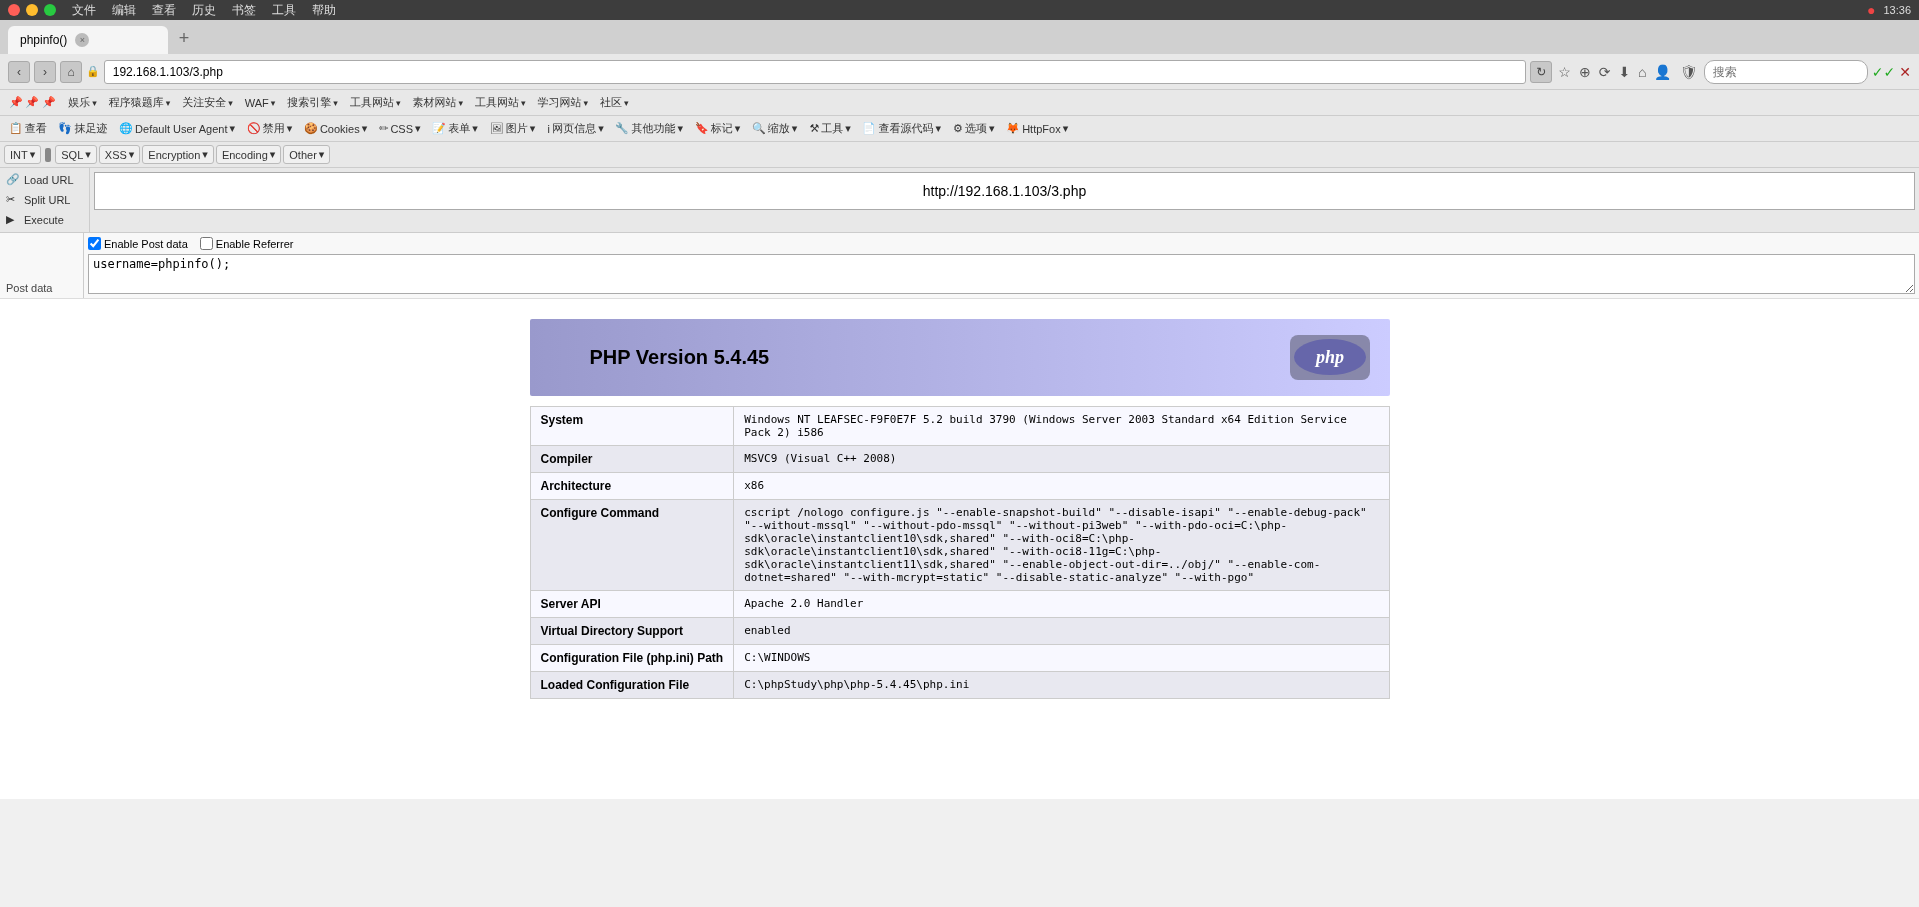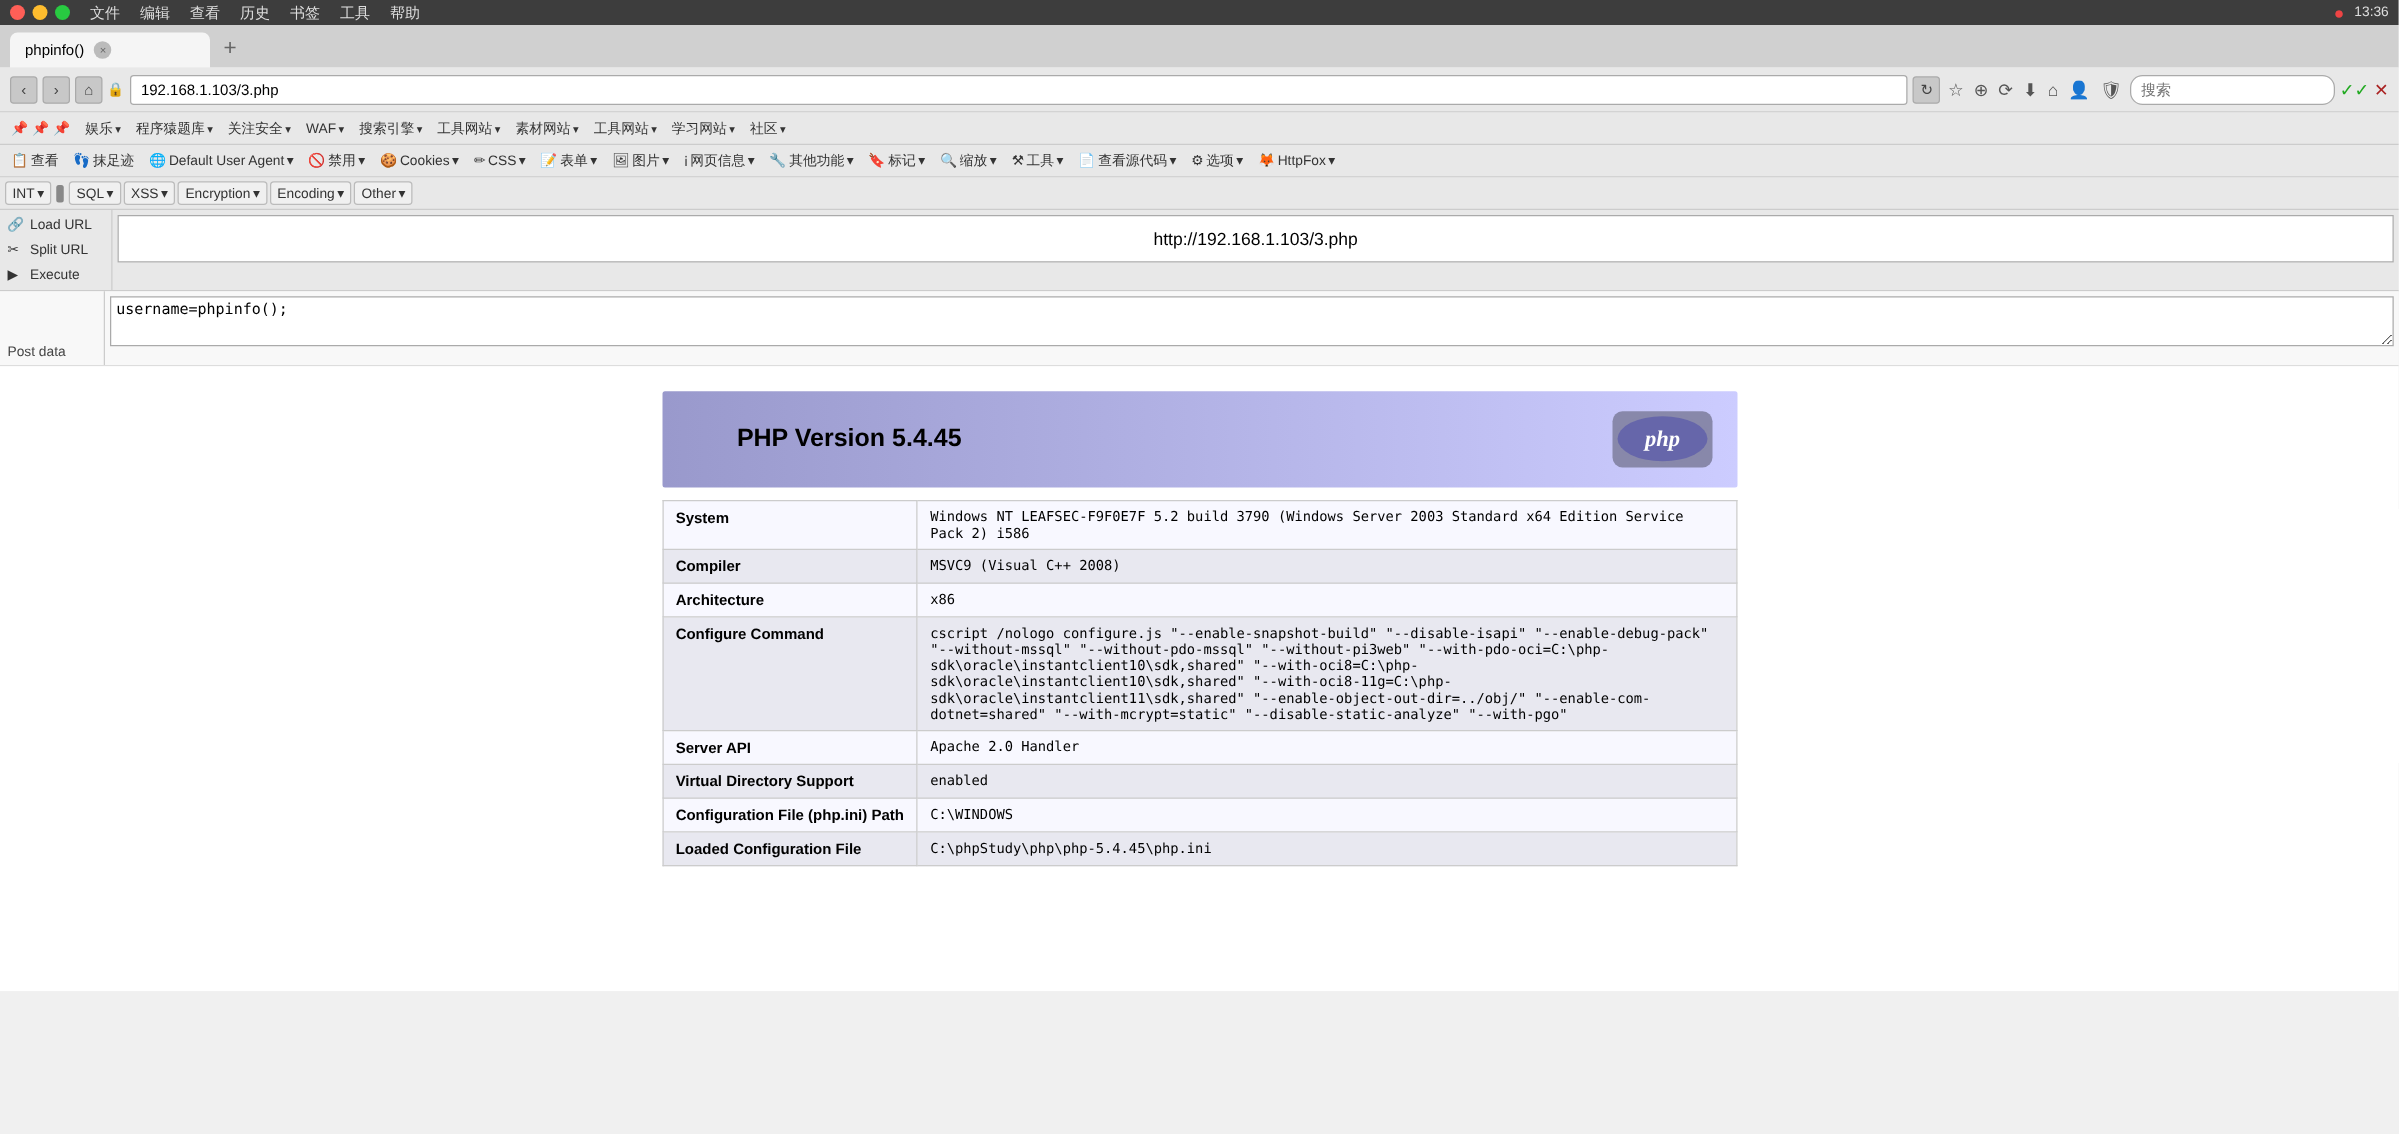--- a/index.html
+++ b/index.html
@@ -368,20 +368,30 @@
   <div class="hackbar-url-area">
     <input class="hackbar-url-input" type="text" value="http://192.168.1.103/3.php" style="">
   </div>
 </div>
 
 <div class="postdata-panel">
   <div class="postdata-label">
     <span>Post data</span>
   </div>
   <div class="postdata-right">
+    <div class="postdata-options">
+      <label style="display:flex;align-items:center;gap:3px;">
+        <input type="checkbox" checked="" style="">
+        <span>Enable Post data</span>
+      </label>
+      <label style="display:flex;align-items:center;gap:3px;">
+        <input type="checkbox" style="">
+        <span>Enable Referrer</span>
+      </label>
+    </div>
     <textarea class="postdata-textarea" style="">username=phpinfo();</textarea>
   </div>
 </div>
 
 <div class="content-area">
   <div class="phpinfo-container">
     <div class="php-header">
       <span class="php-version-text">PHP Version 5.4.45</span>
       <div class="php-logo">
         <svg width="80" height="45" viewBox="0 0 80 45">

